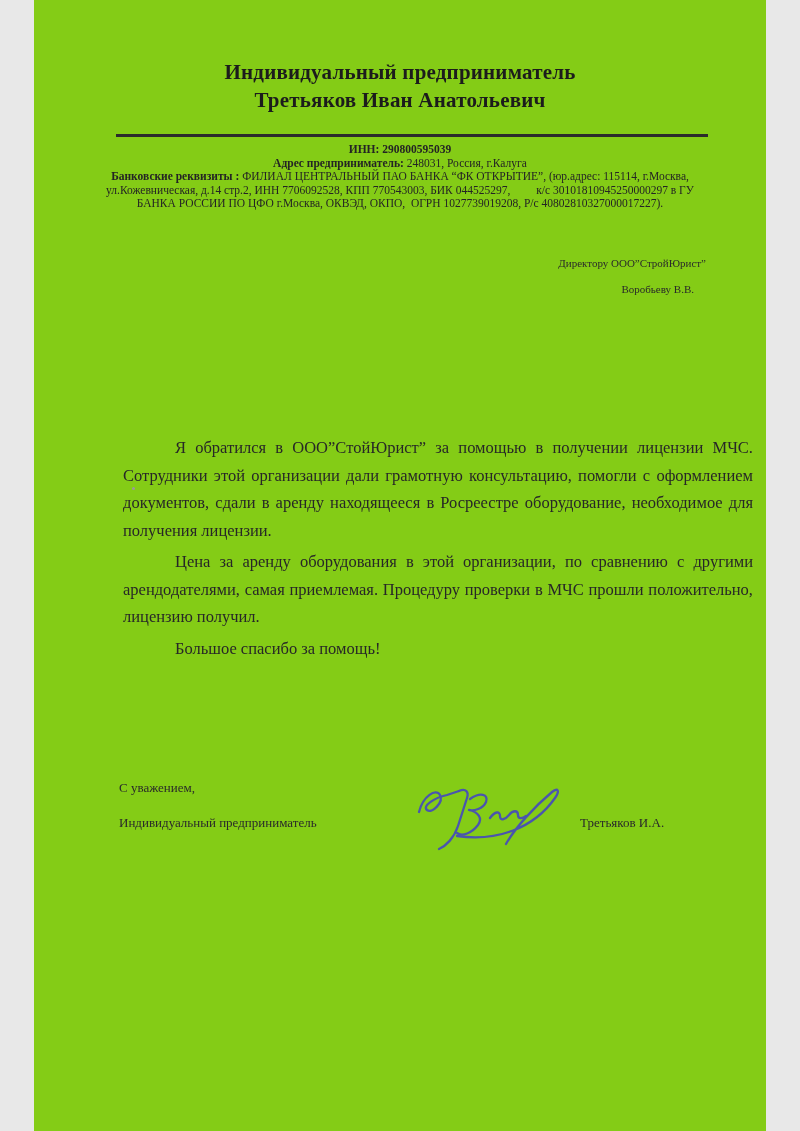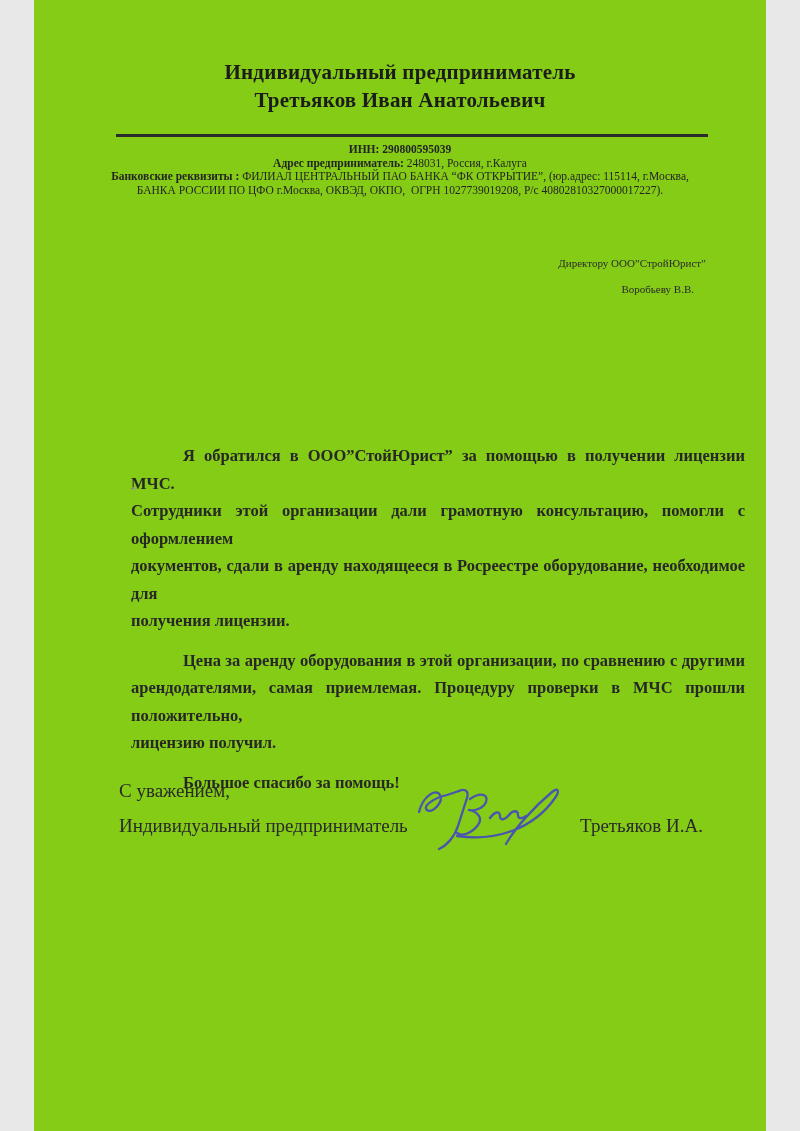--- a/index.html
+++ b/index.html
@@ -61,32 +61,32 @@
   
   .body-text {
     position: absolute;
     top: 430px;
     left: 85px;
     width: 638px;
     font-size: 16.5px;
     line-height: 27.5px;
     color: #272727;
   }
-  .para { margin: 12px; font-weight: bold; }
+  .para { margin: 4px; }
   .line { min-height: 27.5px; }
   .jline { text-align: justify; text-align-last: justify; }
   .lline { text-align: left; }
   .indent { text-indent: 52px; }
   
   .closing {
     position: absolute;
     top: 780px;
     left: 85px;
     width: 638px;
-    font-size: 19px;
+    font-size: 13px;
     color: #2a2a2a;
   }
   .closing .c-line { height: 35px; }
   .signer {
     position: absolute;
     left: 461px;
     top: 35px;
     white-space: nowrap;
   }
   .signature-svg {
@@ -113,20 +113,21 @@
 <div class="page">
 
   <div class="letterhead">
     <div class="lh-title">Индивидуальный предприниматель</div>
     <div class="lh-title">Третьяков Иван Анатольевич</div>
     <div class="lh-rule"></div>
     <div class="requisites">
       <div><span class="lbl">ИНН: 290800595039</span></div>
       <div><span class="lbl">Адрес предприниматель:</span><span>&nbsp;248031, Россия, г.Калуга</span></div>
       <div><span class="lbl">Банковские реквизиты :</span><span>&nbsp;ФИЛИАЛ ЦЕНТРАЛЬНЫЙ ПАО БАНКА “ФК ОТКРЫТИЕ”, (юр.адрес: 115114, г.Москва,</span></div>
+      <div>ул.Кожевническая, д.14 стр.2, ИНН 7706092528, КПП 770543003, БИК 044525297,&nbsp;&nbsp;&nbsp;&nbsp;&nbsp;&nbsp;&nbsp;&nbsp;&nbsp;к/с 30101810945250000297 в ГУ</div>
       <div>БАНКА РОССИИ ПО ЦФО г.Москва, ОКВЭД, ОКПО,&nbsp; ОГРН 1027739019208, Р/с 40802810327000017227).</div>
     </div>
   </div>
 
   <div class="addressee">
     <div class="a-line1">Директору ООО”СтройЮрист”</div>
     <div class="a-line2">Воробьеву В.В.</div>
   </div>
 
 

